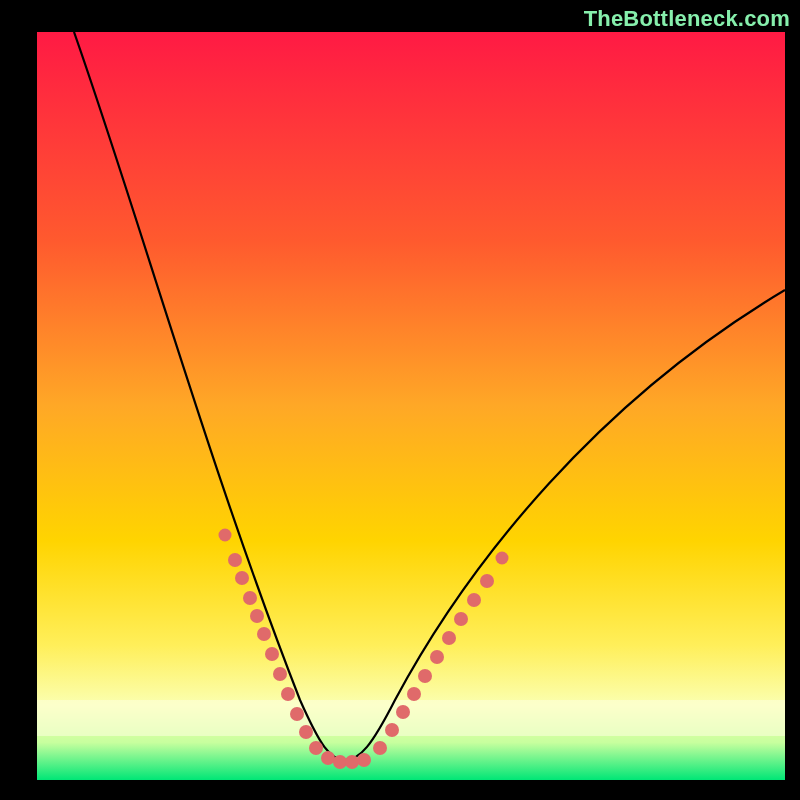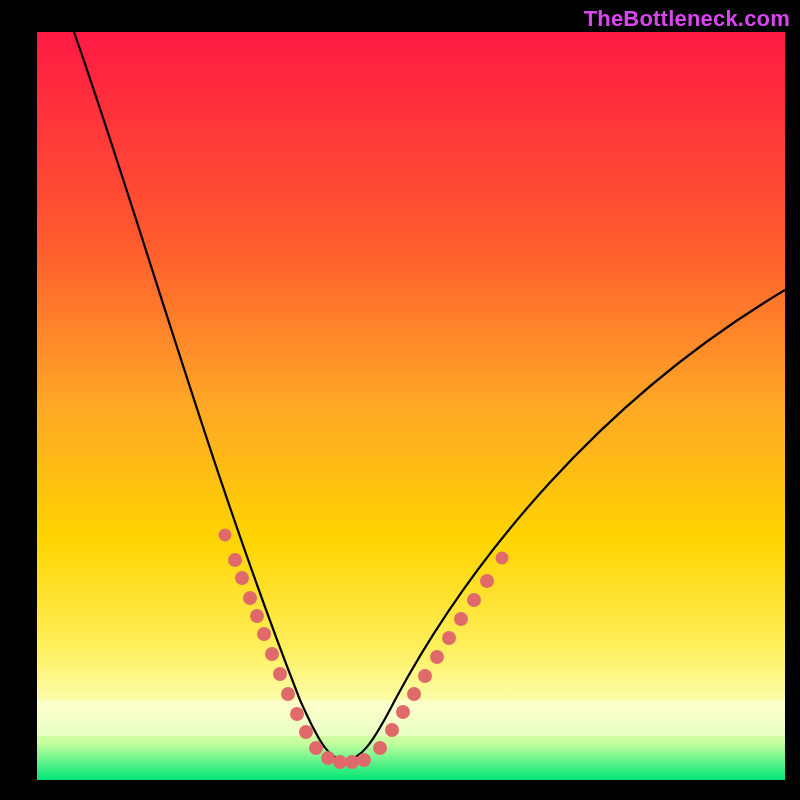--- a/index.html
+++ b/index.html
@@ -16,21 +16,21 @@
     width: 800px;
     height: 800px;
   }
   svg {
     display: block;
   }
   .watermark {
     position: absolute;
     top: 6px;
     right: 10px;
-    color: #d946ef;
+    color: #86efac;
     font-size: 22px;
     font-weight: 600;
     letter-spacing: 0.2px;
     user-select: none;
   }
 </style>
 </head>
 <body>
 
 <div class="wrap">

